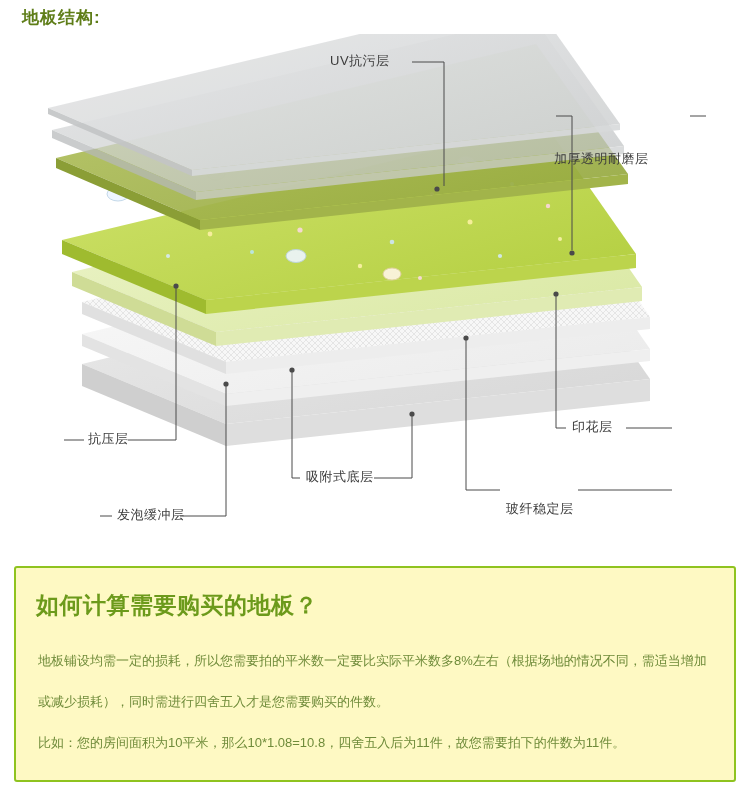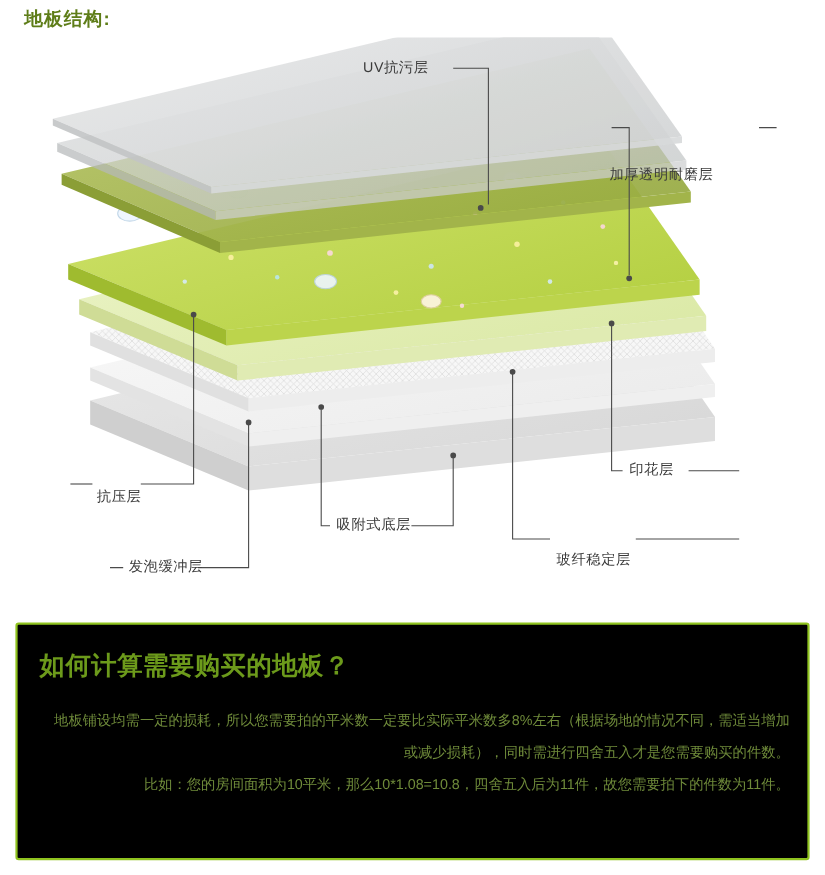--- a/index.html
+++ b/index.html
@@ -45,40 +45,39 @@
 
   
   .card {
     position: absolute;
     left: 14px;
     top: 566px;
     width: 722px;
     height: 216px;
     border: 2px solid #8fc31f;
     border-radius: 3px;
-    background: #000000;
+    background: #fef9c3;
   }
   .card-title {
     position: absolute;
     left: 20px;
     top: 22px;
     font-size: 23px;
     font-weight: bold;
     color: #6c9a1b;
     letter-spacing: .5px;
   }
   .card-body {
     position: absolute;
     left: 22px;
     top: 72px;
     width: 680px;
     font-size: 13px;
-    line-height: 29px;
+    line-height: 41px;
     color: #6f8b3a;
-    text-align: right;
   }
   .card-body p { margin: 0; }
 </style>
 </head>
 <body>
 
 <div class="section-title">地板结构:</div>
 
 <div class="diagram">
 
@@ -229,21 +228,21 @@
   <div class="lbl" style="left:554px; top:72px;margin-top:44px;">加厚透明耐磨层</div>
 
   <div class="lbl" style="left:572px; top:384px;">印花层</div>
 
   <div class="lbl" style="left:506px; top:466px;">玻纤稳定层</div>
 
   <div class="lbl" style="left:306px; top:434px;text-align:right;">吸附式底层</div>
 
   <div class="lbl" style="left:117px; top:472px;font-family:Liberation Mono, monospace;">发泡缓冲层</div>
 
-  <div class="lbl" style="left:88px; top:396px;margin-top:12px;">抗压层</div>
+  <div class="lbl" style="left:88px; top:396px;">抗压层</div>
 </div>
 
 <div class="card">
   <div class="card-title">如何计算需要购买的地板？</div>
   <div class="card-body">
     <p>地板铺设均需一定的损耗，所以您需要拍的平米数一定要比实际平米数多8%左右（根据场地的情况不同，需适当增加或减少损耗），同时需进行四舍五入才是您需要购买的件数。</p>
     <p>比如：您的房间面积为10平米，那么10*1.08=10.8，四舍五入后为11件，故您需要拍下的件数为11件。</p>
   </div>
 </div>
 

